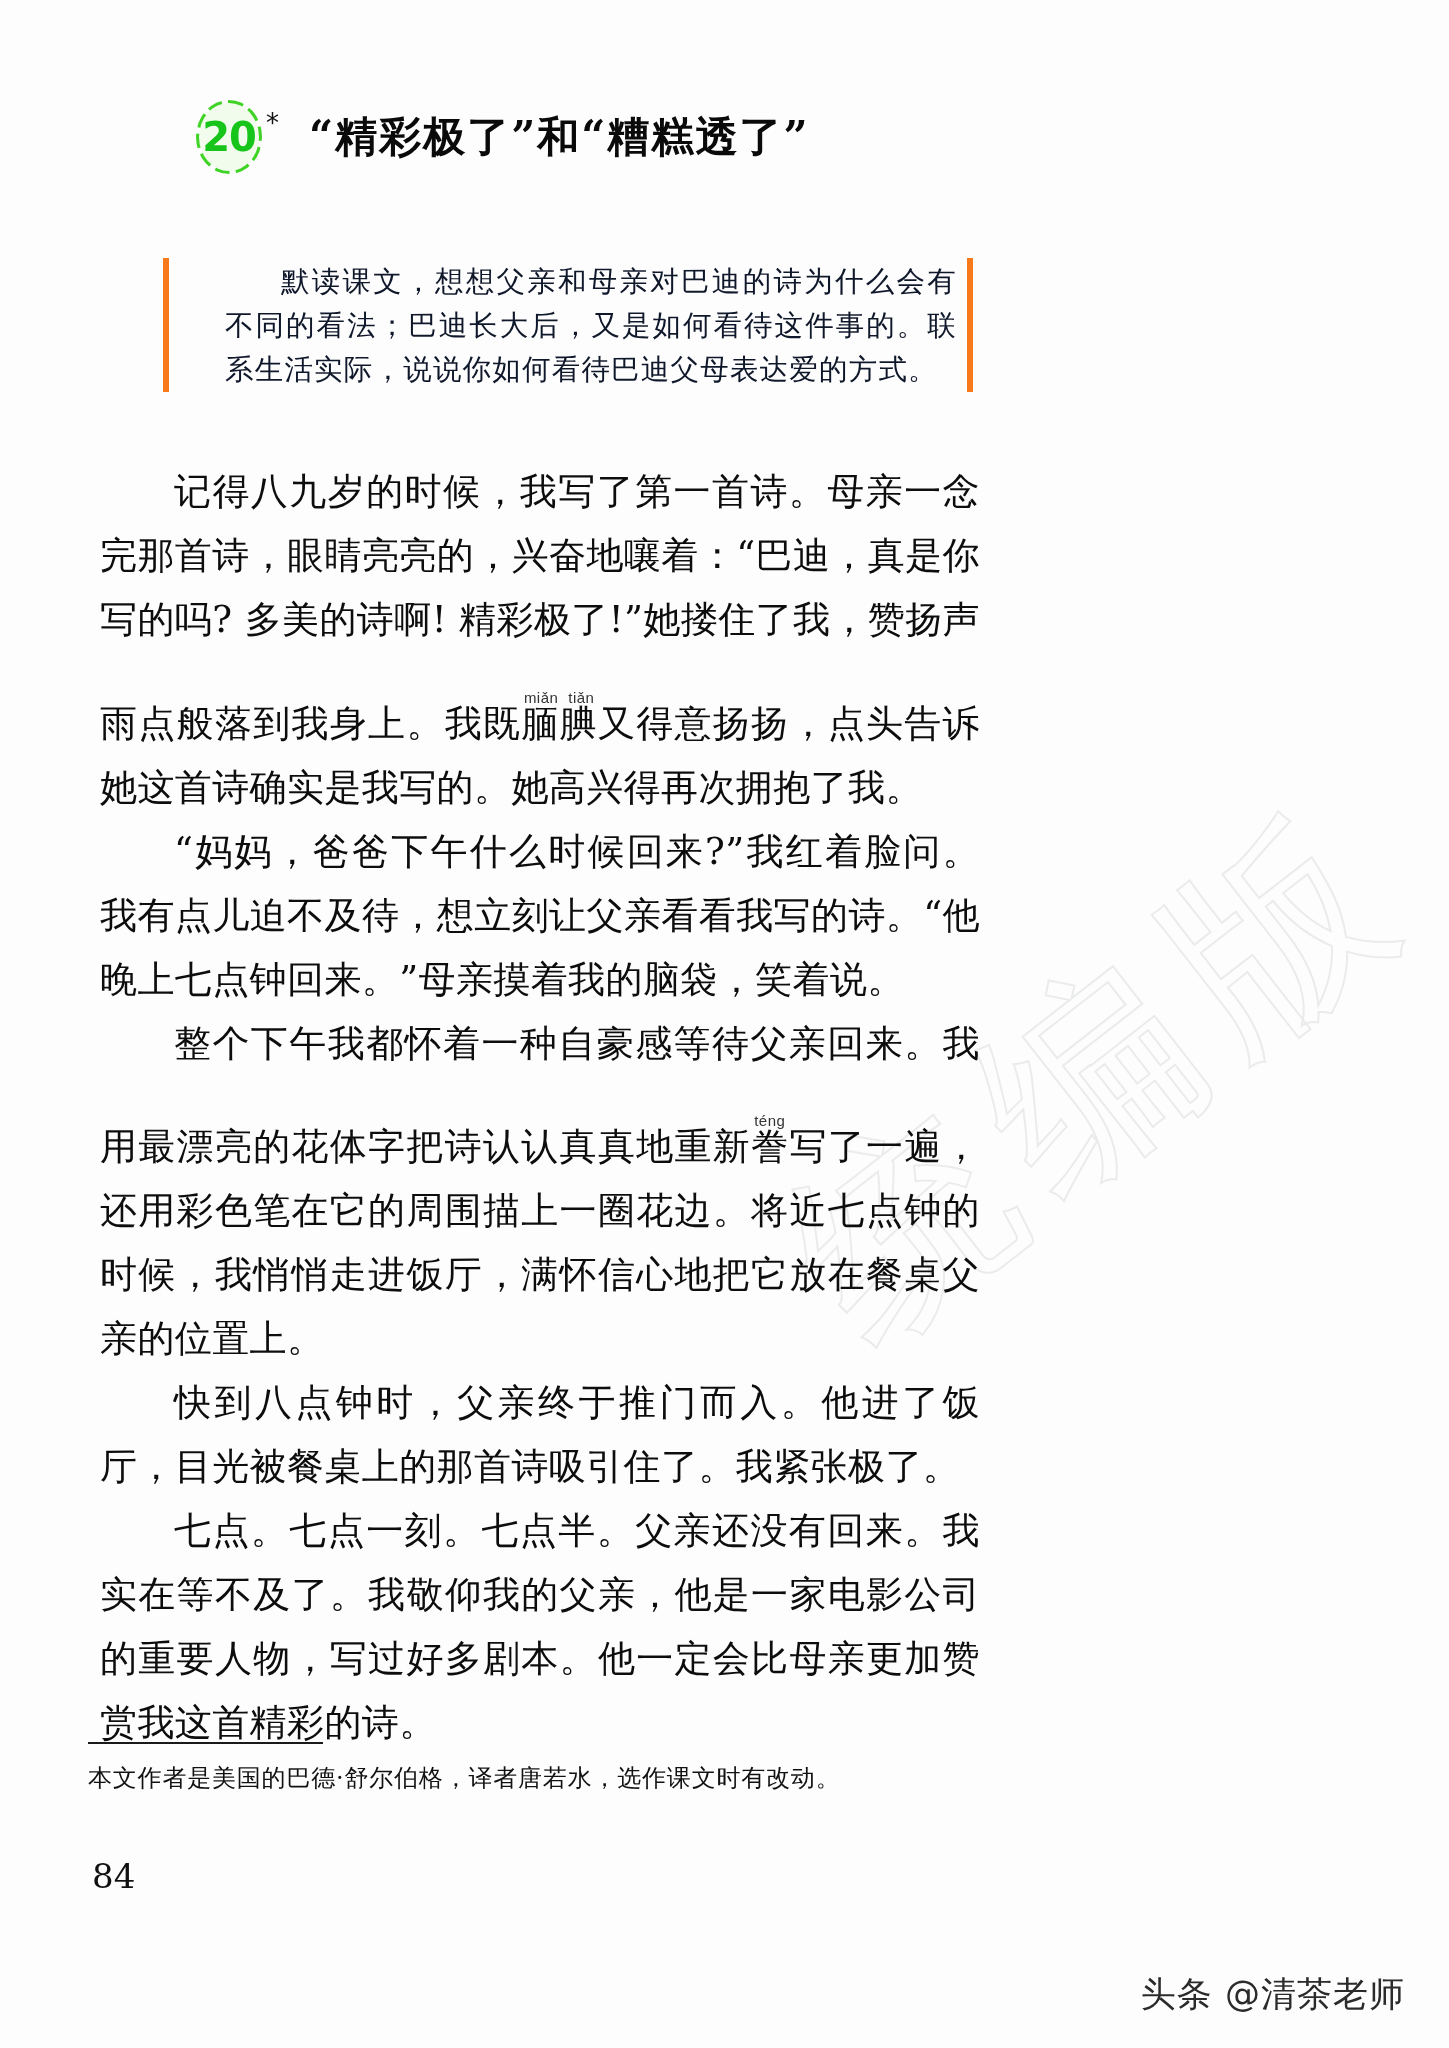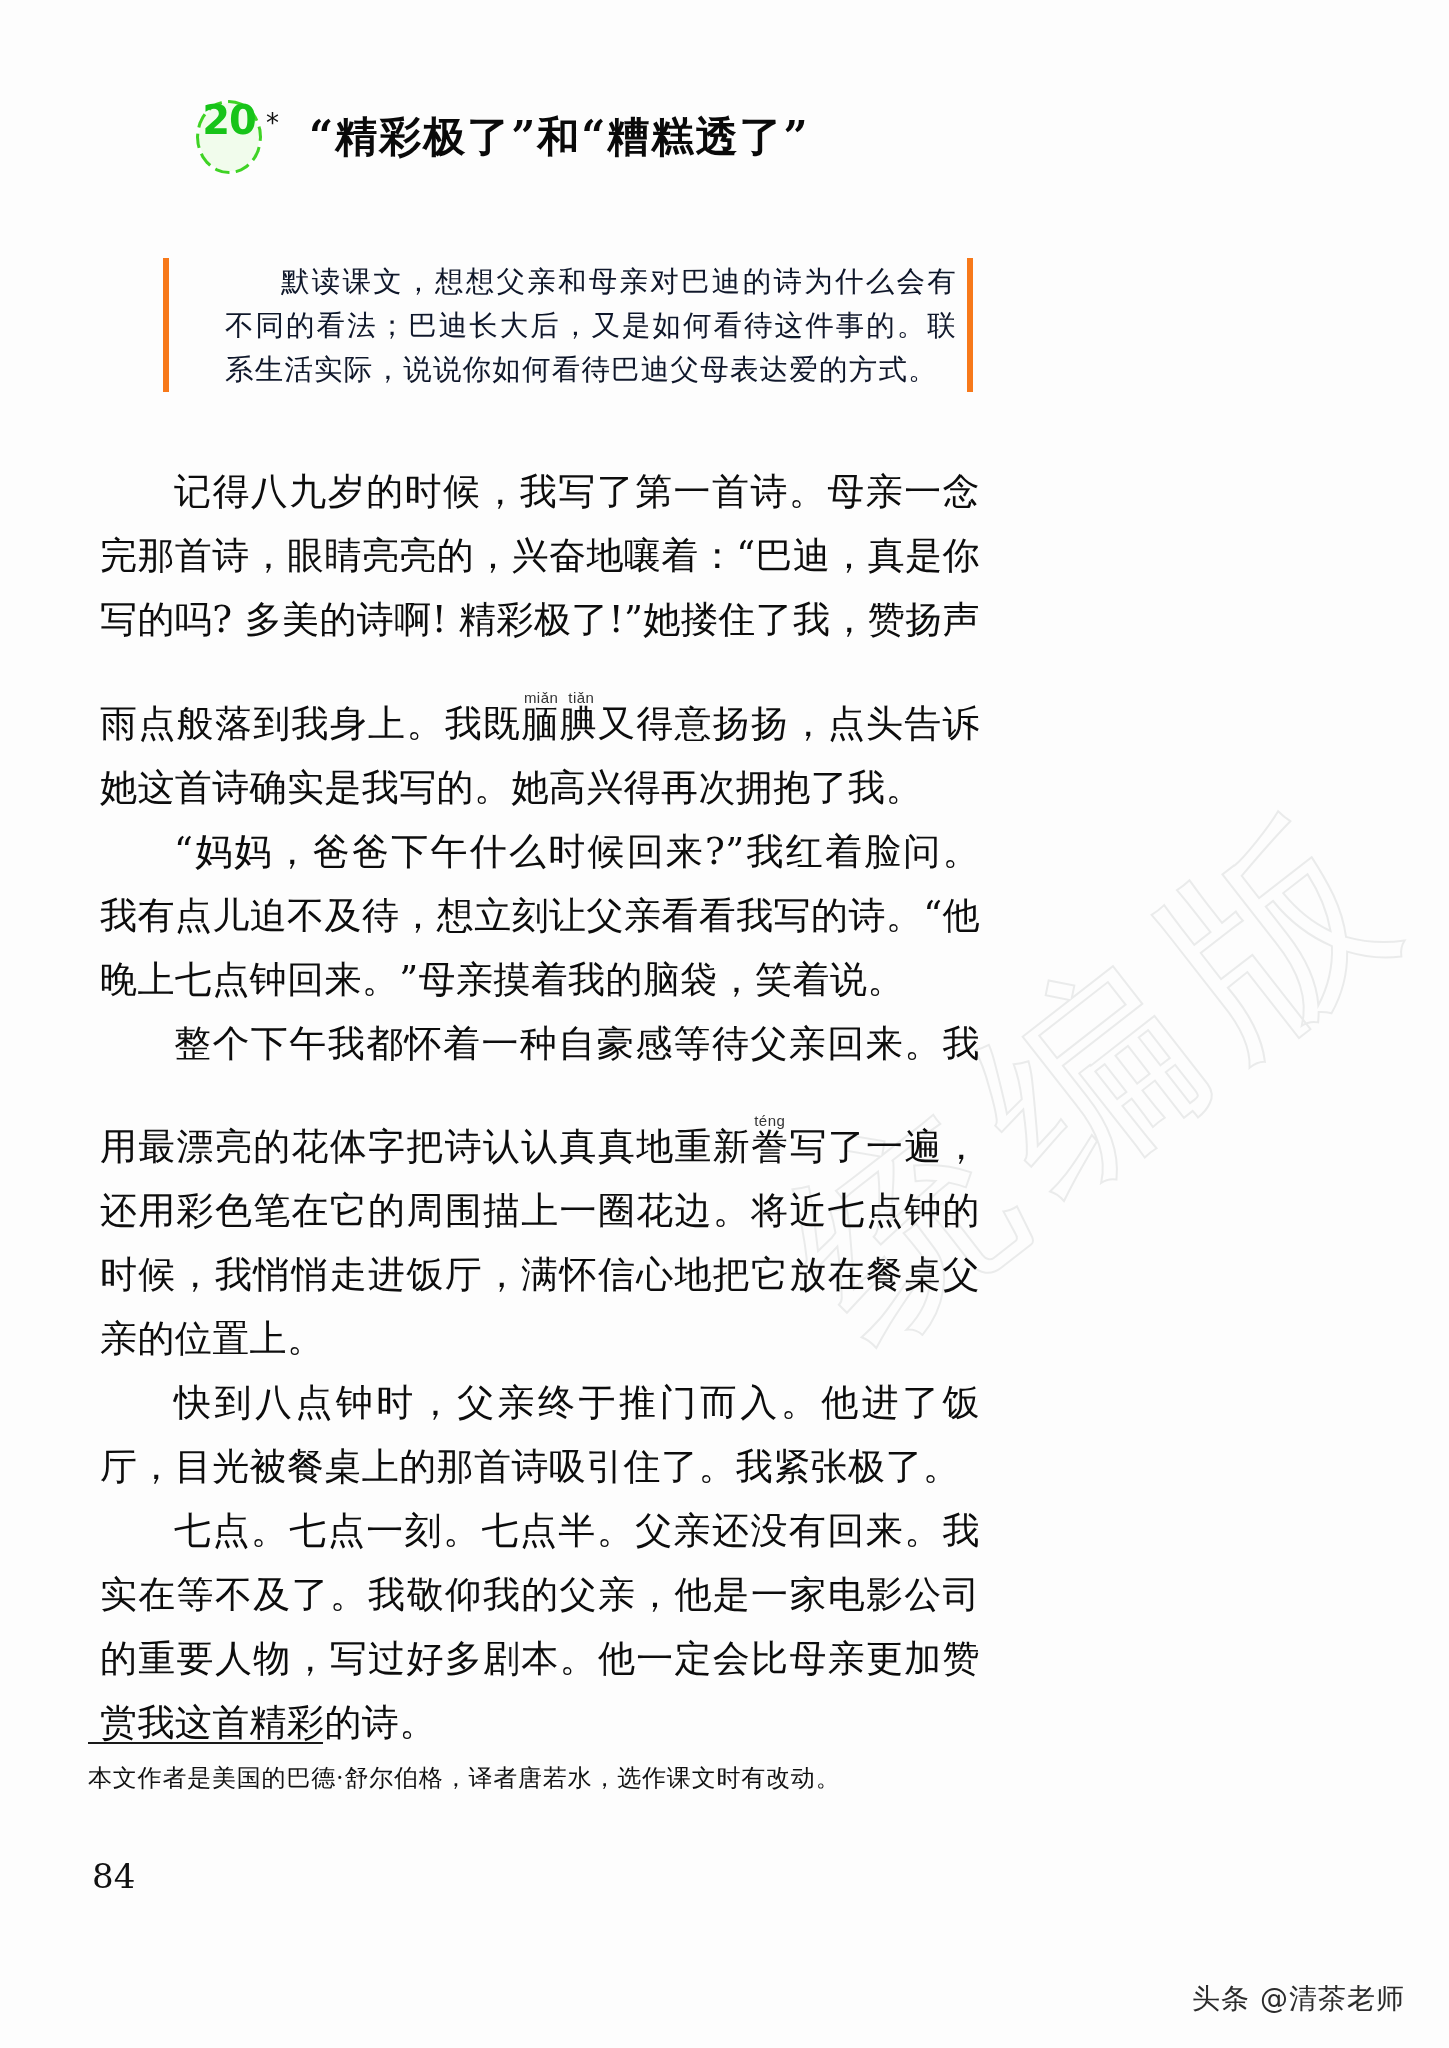--- a/index.html
+++ b/index.html
@@ -37,21 +37,21 @@
     transform: rotate(-38deg);
     transform-origin: left top;
     white-space: nowrap;
     pointer-events: none;
     user-select: none;
   }
   .wm-bottom {
     position: absolute;
     right: 44px;
     bottom: 30px;
-    font-size: 28px;
+    font-size: 35px;
     color: #2b2b2b;
     font-family: "DejaVu Sans", sans-serif;
     letter-spacing: 1px;
     white-space: nowrap;
   }
 
   
   .title-row {
     position: absolute;
     left: 0;
@@ -62,20 +62,21 @@
     justify-content: flex-start;
     padding-left: 196px;
     box-sizing: border-box;
   }
   .lesson-badge {
     position: relative;
     width: 66px;
     height: 74px;
     flex: 0 0 auto;
     display: flex;
+    align-items: center;
     justify-content: center;
     margin-right: 4px;
   }
   .lesson-badge .ring {
     position: absolute;
     inset: 0;
     border-radius: 50%;
     border: 7px dashed #3fd325;
     box-sizing: border-box;
   }

